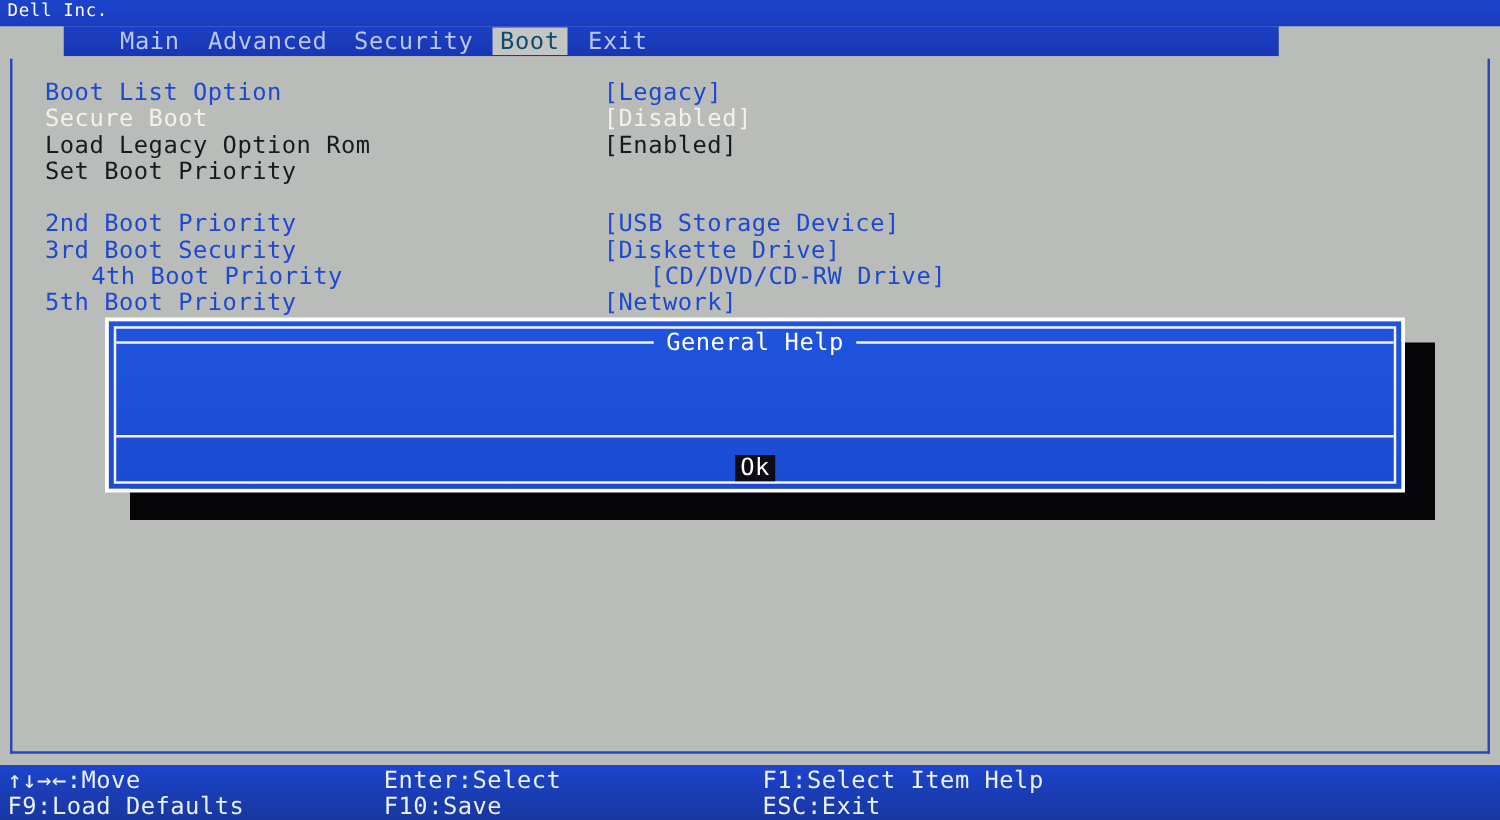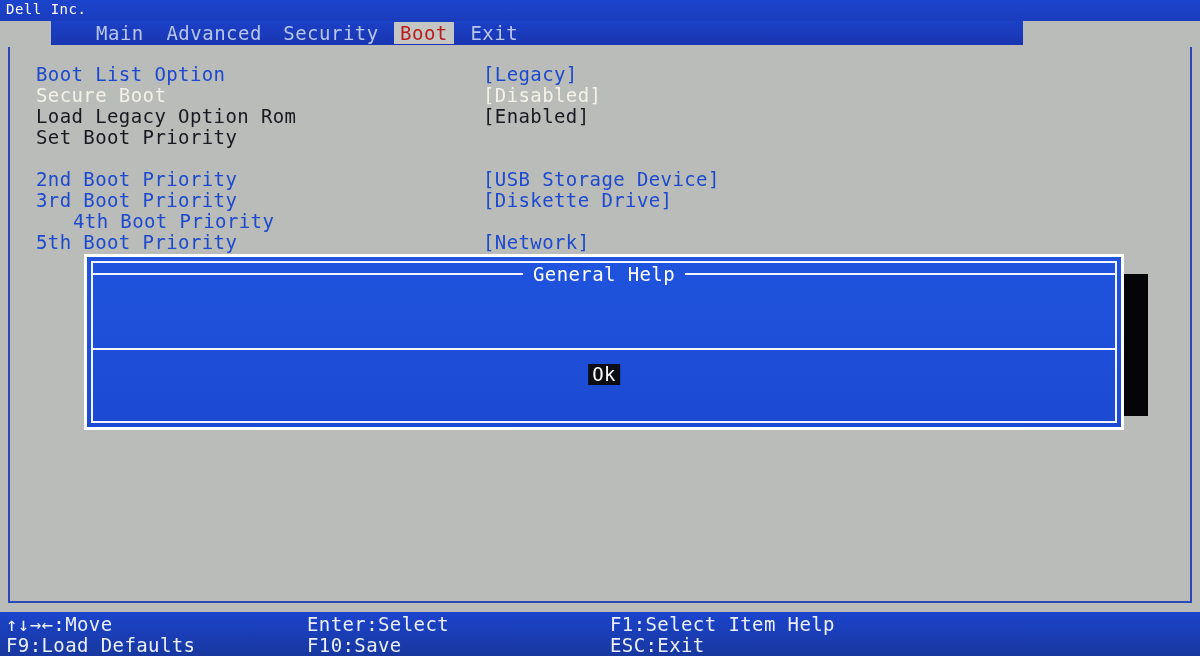--- a/index.html
+++ b/index.html
@@ -57,21 +57,21 @@
     height: 22px;
     line-height: 22px;
     font-size: 19px;
     letter-spacing: 0.5px;
     color: #b9c6ee;
     white-space: pre;
     padding: 0 6px;
   }
   .tab.active {
     background: #c3c6c3;
-    color: #b91c1c;
+    color: #0c4a6e;
   }
 
   
   #panel {
     position: absolute;
     left: 0; top: 45px;
     width: 1200px; height: 560px;
     background: #b9bcb9;
     box-sizing: border-box;
   }
@@ -102,21 +102,21 @@
   
   #dialog-shadow {
     position: absolute;
     left: 104px; top: 274px;
     width: 1044px; height: 142px;
     background: #050507;
   }
   #dialog {
     position: absolute;
     left: 84px; top: 254px;
-    width: 1040px; height: 176px;
+    width: 1040px; height: 140px;
     background: #1d4fd8;
     background: linear-gradient(180deg,#2054de 0%,#1c4ad2 100%);
     border: 3px solid #ffffff;
     box-sizing: border-box;
   }
   #dialog-inner {
     position: absolute;
     left: 4px; top: 4px;
     right: 4px; bottom: 4px;
     border: 2px solid #f2f5ff;
@@ -211,22 +211,22 @@
       <div class="tab" style="left: 413.4px;">Exit</div>
     </div>
 
   <div id="panel">
     <div id="panel-frame"></div>
   <div class="row" style="left: 36px; top: 19px; width: 1100px;"><span class="lbl c-blue">Boot List Option</span><span class="val c-blue">[Legacy]</span></div>
       <div class="row" style="left: 36px; top: 61px; width: 1100px;"><span class="lbl c-dark">Load Legacy Option Rom</span><span class="val c-dark">[Enabled]</span></div>
       <div class="row" style="left: 36px; top: 40px; width: 1100px;"><span class="lbl c-white">Secure Boot</span><span class="val c-white">[Disabled]</span></div>
       <div class="row" style="left: 36px; top: 82px; width: 1100px;"><span class="lbl c-dark">Set Boot Priority</span></div>
       <div class="row" style="left: 36px; top: 124px; width: 1100px;"><span class="lbl c-blue">2nd Boot Priority</span><span class="val c-blue">[USB Storage Device]</span></div>
-      <div class="row" style="left: 36px; top: 145px; width: 1100px;"><span class="lbl c-blue">3rd Boot Priority</span><span class="val c-blue">[Diskette Drive]</span></div>
-      <div class="row" style="left: 36px; top: 166px; width: 1100px; margin-left: 37px;"><span class="lbl c-blue">4th Boot Priority</span></div>
+      <div class="row" style="left: 36px; top: 145px; width: 1100px;"><span class="lbl c-blue">3rd Boot Security</span><span class="val c-blue">[Diskette Drive]</span></div>
+      <div class="row" style="left: 36px; top: 166px; width: 1100px; margin-left: 37px;"><span class="lbl c-blue">4th Boot Priority</span><span class="val c-blue">[CD/DVD/CD-RW Drive]</span></div>
       <div class="row" style="left: 36px; top: 187px; width: 1100px;"><span class="lbl c-blue">5th Boot Priority</span><span class="val c-blue">[Network]</span></div>
     </div>
 
   <div id="dialog-shadow"></div>
 
   <div id="dialog">
     <div id="dialog-inner">
       <div id="title-rule-left"></div>
       <div id="title-rule-right"></div>
       <div id="dialog-title">General Help</div>

